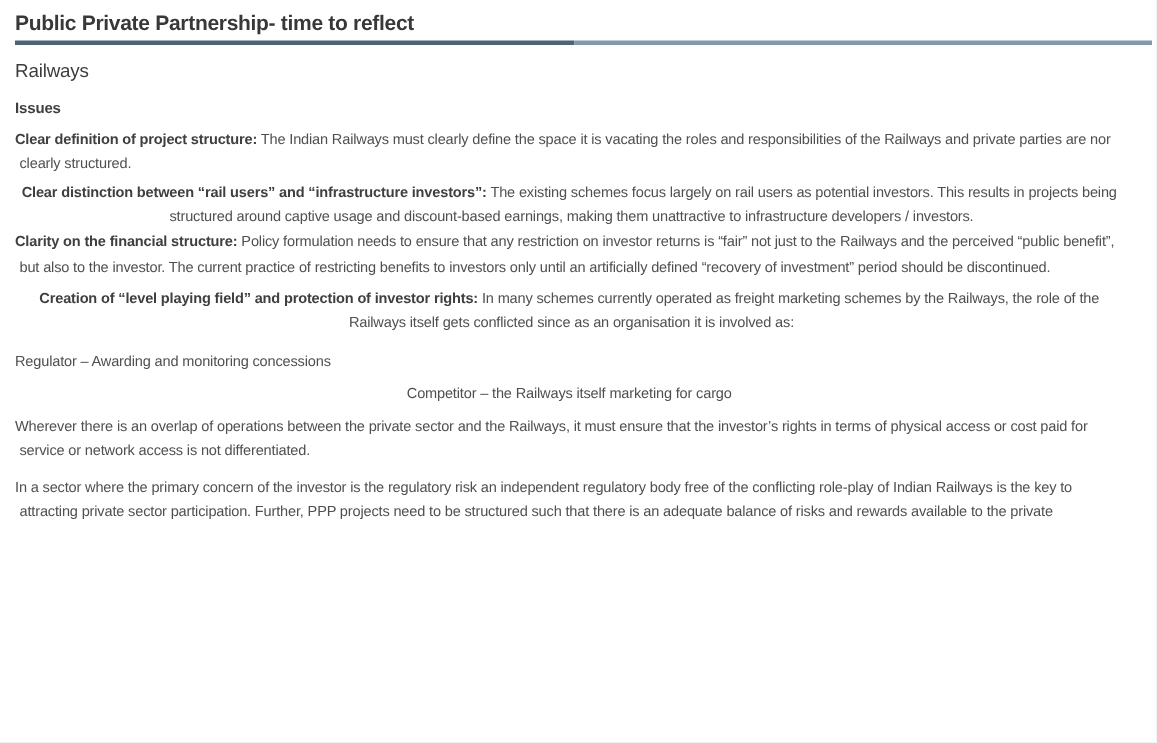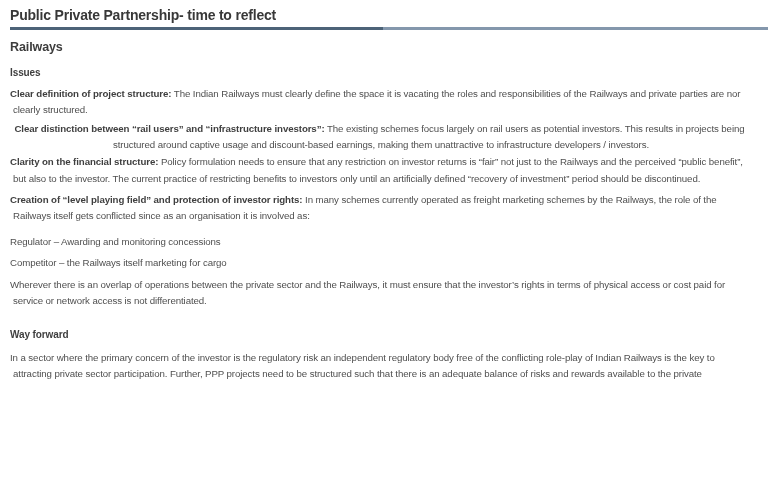--- a/index.html
+++ b/index.html
@@ -24,21 +24,21 @@
     letter-spacing: -0.2px;
   }
   .title-rule { margin-top: 3px; width: 758px; height: 2.5px; display: flex; }
   .title-rule .rule-left  { width: 373px; height: 100%; }
   .title-rule .rule-right { flex: 1; height: 100%; }
 
   h2.sec-railways {
     margin-top: 10px;
     font-size: 12.5px;
     line-height: 15px;
-    font-weight: 700;
+    font-weight: 400;
     color: #3d3d3d;
     letter-spacing: -0.1px;
   }
   h3.sub-heading {
     font-size: 10px;
     line-height: 13px;
     font-weight: 700;
     color: #3f3f3f;
   }
   .sub-issues { margin-top: 11px; }
@@ -49,21 +49,21 @@
     font-size: 9.7px;
     line-height: 16.2px;
     padding-left: 3px;
     text-indent: -3px;
   }
   p strong { color: #3f3f3f; font-weight: 700; }
 
   .mt7  { margin-top: 7px; }
   .mt3  { margin-top: 3px; text-align: center; }
   .mt1  { margin-top: 1px; }
-  .mt55 { margin-top: 5.5px; }
+  .mt55 { margin-top: 5.5px; text-align: center; }
   .mt65 { margin-top: 9px; }
   .mt5  { margin-top: 5px; }
   .mt9  { margin-top: 9px; }
 </style>
 </head>
 <body>
 
 <div class="page" style="background: rgb(255, 255, 255);">
   <div class="content">
 
@@ -83,18 +83,17 @@
 
     <p class="mt1"><strong>Clarity on the financial structure:</strong><span> Policy formulation needs to ensure that any restriction on investor returns is “fair” not just to the Railways and the perceived “public benefit”, but also to the investor. The current practice of restricting benefits to investors only until an artificially defined “recovery of investment” period should be discontinued.</span></p>
 
     <p class="mt55"><strong>Creation of “level playing field” and protection of investor rights:</strong><span> In many schemes currently operated as freight marketing schemes by the Railways, the role of the Railways itself gets conflicted since as an organisation it is involved as:</span></p>
 
     <p class="mt65">Regulator – Awarding and monitoring concessions</p>
     <p class="mt55">Competitor – the Railways itself marketing for cargo</p>
 
     <p class="mt5">Wherever there is an overlap of operations between the private sector and the Railways, it must ensure that the investor’s rights in terms of physical access or cost paid for service or network access is not differentiated.</p>
 
-    <h3 class="sub-heading sub-wayforward">Way forward</h3>
 
     <p class="mt9">In a sector where the primary concern of the investor is the regulatory risk an independent regulatory body free of the conflicting role-play of Indian Railways is the key to attracting private sector participation. Further, PPP projects need to be structured such that there is an adequate balance of risks and rewards available to the private</p>
 
   </div>
 </div>
 
 </body></html>

